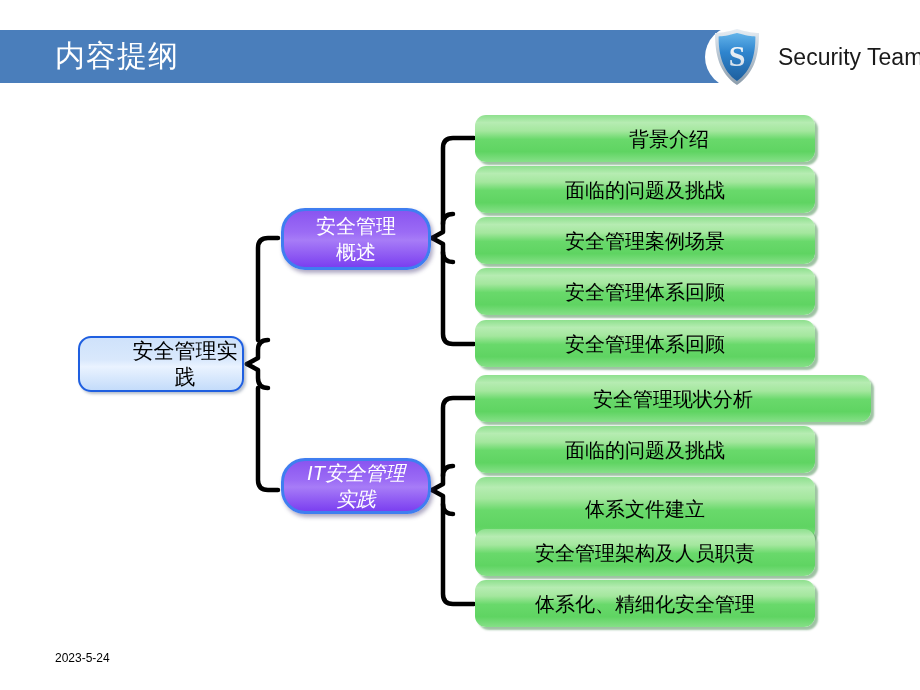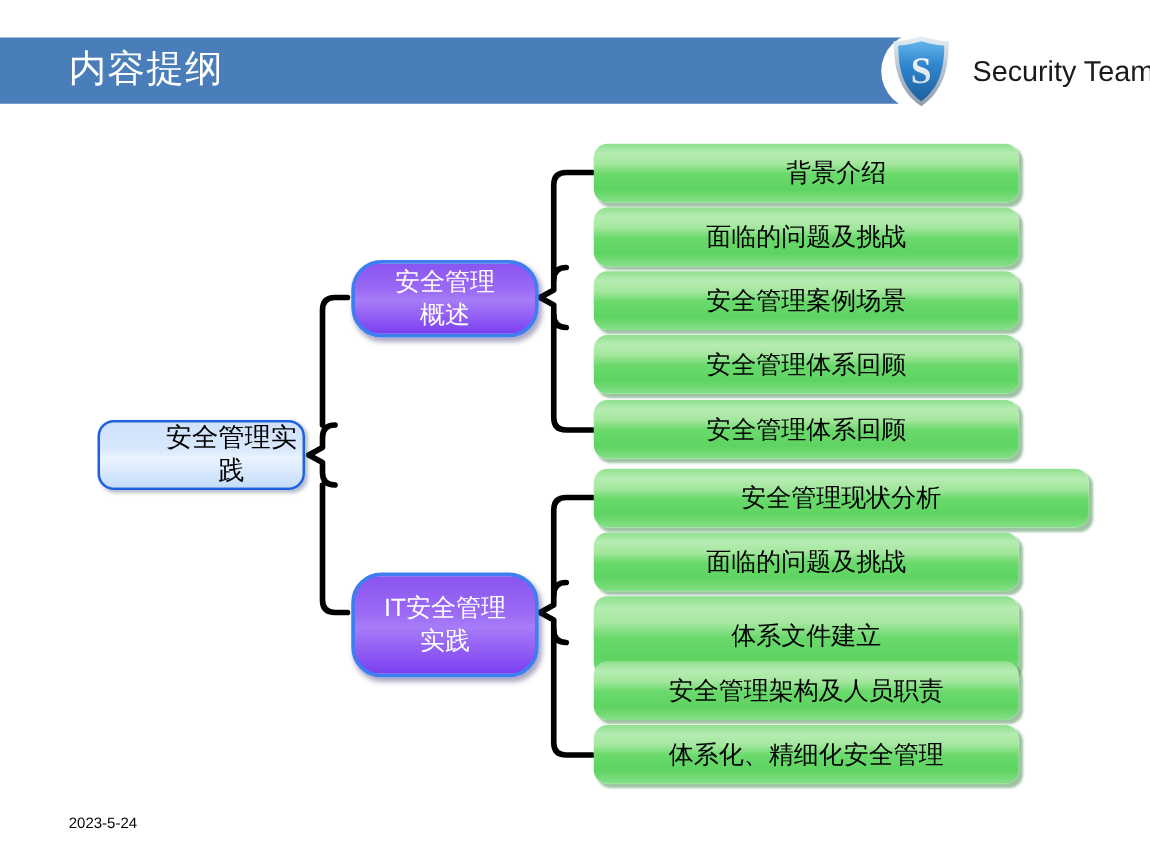--- a/index.html
+++ b/index.html
@@ -208,21 +208,21 @@
       <path d="M443 476 L443 408 Q443 398 453 398 L474 398"></path>
       <path d="M443 504 L443 594 Q443 604 453 604 L474 604"></path>
     </g>
   </svg>
 
   <div class="node node-root" style="left:78px; top:336px; width:166px; height:56px;padding-left:48px;">安全管理实践</div>
 
   <div class="node node-branch" style="left:281px; top:208px; width:150px; height:62px;">安全管理
 概述</div>
 
-  <div class="node node-branch" style="left:281px; top:458px; width:150px; height:84px;">IT安全管理
+  <div class="node node-branch" style="left:281px; top:458px; width:150px; height:56px;font-style:italic;">IT安全管理
 实践</div>
 
   <div class="node node-leaf" style="left:475px; top:115px; width:340px; height:47px;padding-left:48px;">背景介绍</div>
   <div class="node node-leaf" style="left:475px; top:166px; width:340px; height:47px;">面临的问题及挑战</div>
   <div class="node node-leaf" style="left:475px; top:217px; width:340px; height:47px;">安全管理案例场景</div>
   <div class="node node-leaf" style="left:475px; top:268px; width:340px; height:47px;">安全管理体系回顾</div>
   <div class="node node-leaf" style="left:475px; top:320px; width:340px; height:47px;">安全管理体系回顾</div>
 
   <div class="node node-leaf" style="left:475px; top:375px; width:396px; height:47px;">安全管理现状分析</div>
   <div class="node node-leaf" style="left:475px; top:426px; width:340px; height:47px;">面临的问题及挑战</div>

